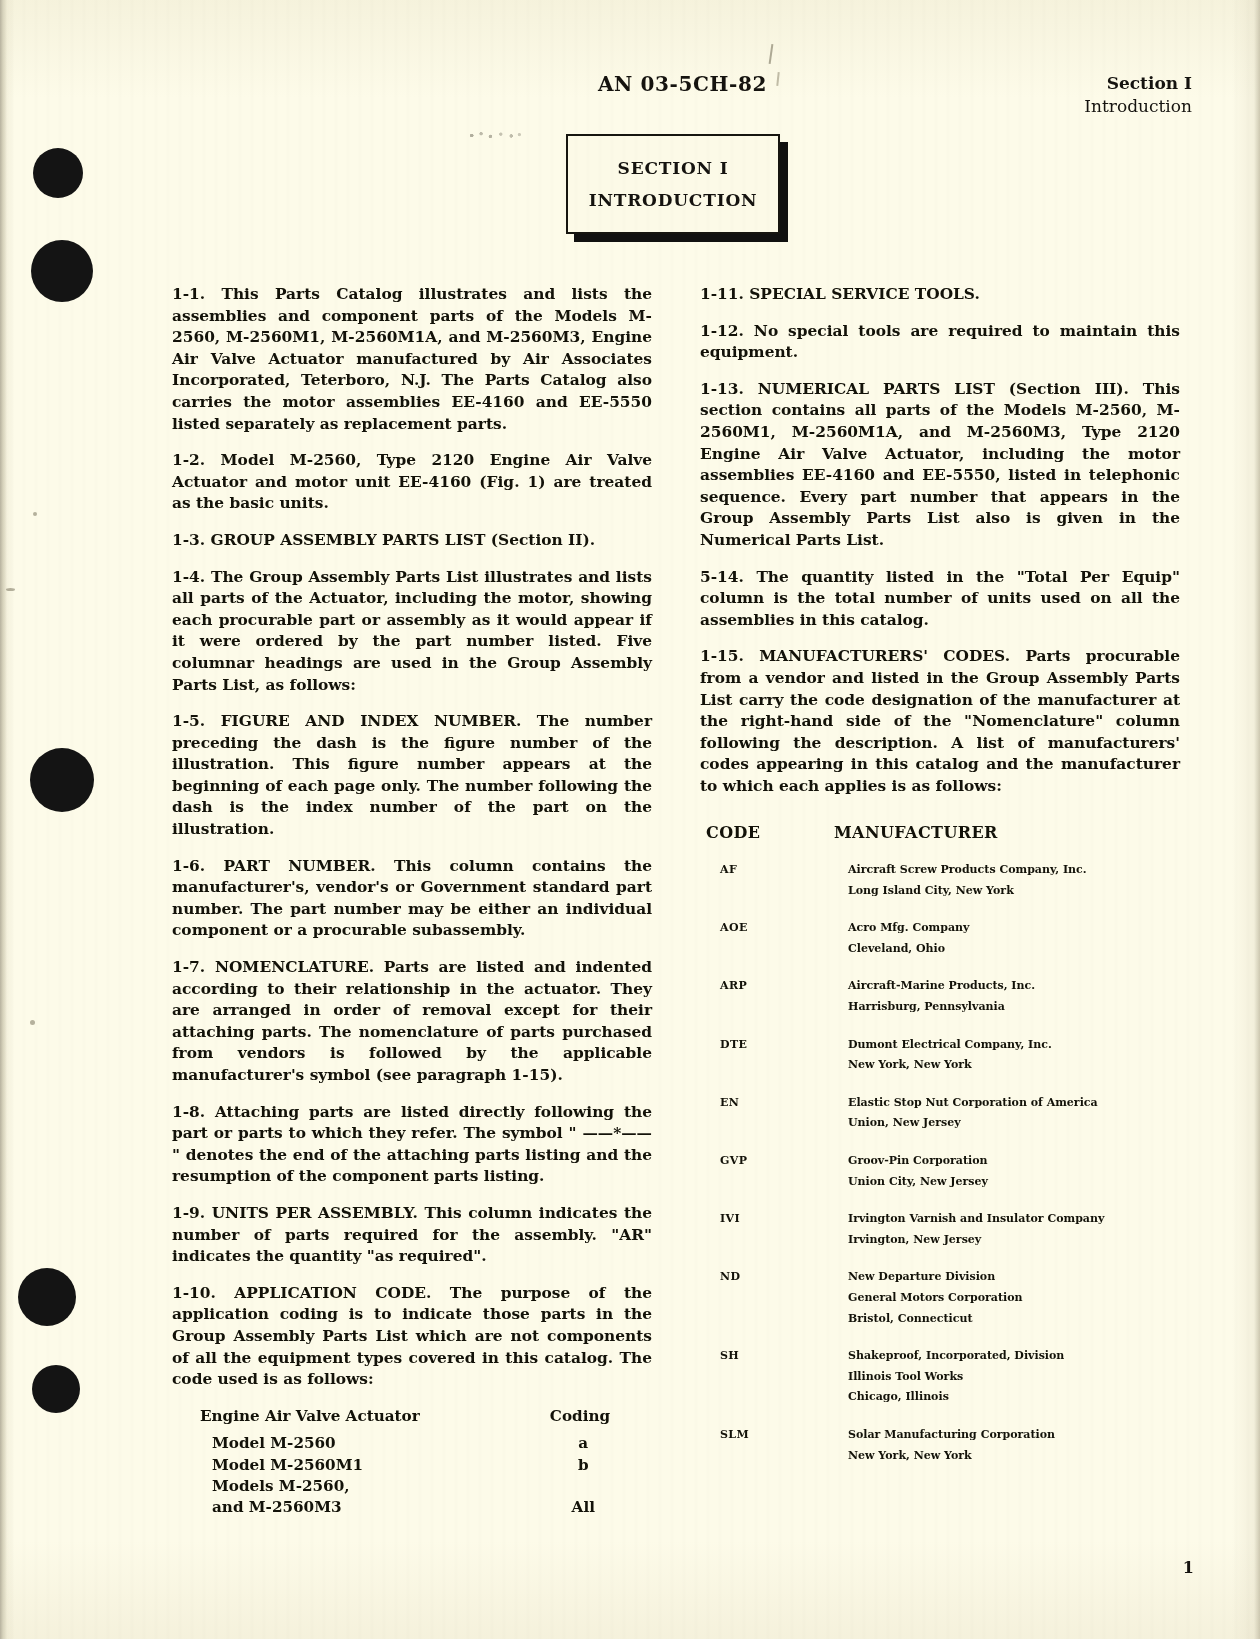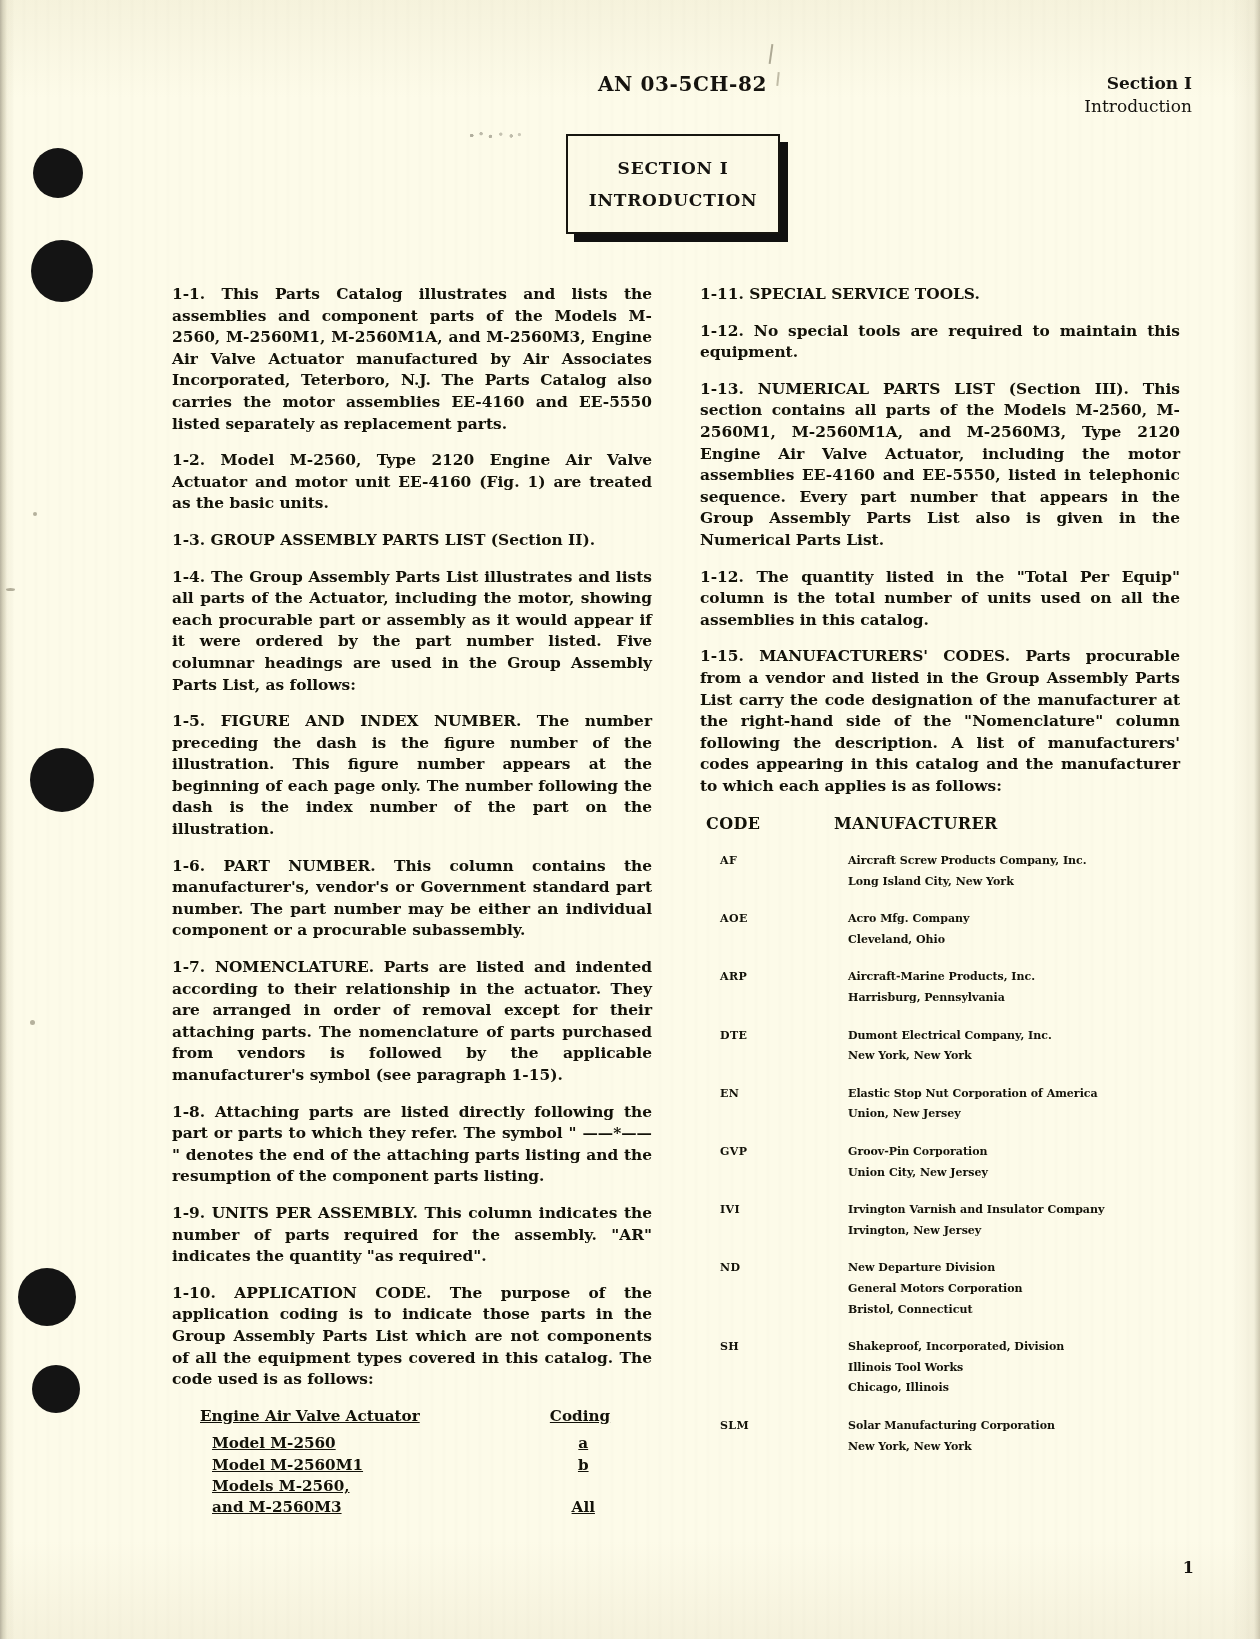--- a/index.html
+++ b/index.html
@@ -166,37 +166,36 @@
   .para:last-child { margin-bottom: 0; }
 
   
   .code-table {
     margin-top: 6px;
     margin-left: 28px;
     width: 430px;
     font-weight: 700;
     font-size: 15.2px;
     line-height: 21.4px;
-    text-decoration: underline;
   }
   .code-table .ct-row {
     display: flex;
     justify-content: flex-start;
   }
   .code-table .ct-head .ct-name { padding-left: 0px; }
   .code-table .ct-name  { width: 330px; }
   .code-table .ct-code  { width: 100px; text-align: center; }
   .code-table .ct-head  { margin-bottom: 6px; }
   .code-table .ct-body .ct-name { padding-left: 12px; }
   .code-table .ct-body .ct-code { padding-left: 16px; }
 
   
   .mfr-head {
     display: flex;
-    margin-top: 16px;
+    margin-top: 25px;
     margin-bottom: 16px;
     font-weight: 700;
     font-size: 16px;
     letter-spacing: .4px;
   }
   .mfr-head .mh-code { width: 128px; padding-left: 6px; }
   .mfr-head .mh-mfr  { }
   .mfr-row {
     display: flex;
     margin-bottom: 17px;
@@ -296,21 +295,21 @@
           <div class="ct-code">All</div>
         </div>
       </div>
     </div>
   </div>
 
   <div class="col col-right">
     <p class="para">1-11. SPECIAL SERVICE TOOLS.</p>
     <p class="para">1-12. No special tools are required to maintain this equipment.</p>
     <p class="para">1-13. NUMERICAL PARTS LIST (Section III). This section contains all parts of the Models M-2560, M-2560M1, M-2560M1A, and M-2560M3, Type 2120 Engine Air Valve Actuator, including the motor assemblies EE-4160 and EE-5550, listed in telephonic sequence. Every part number that appears in the Group Assembly Parts List also is given in the Numerical Parts List.</p>
-    <p class="para">1-12. The quantity listed in the "Total Per Equip" column is the total number of units used on all the assemblies in this catalog.</p>
+    <p class="para">5-14. The quantity listed in the "Total Per Equip" column is the total number of units used on all the assemblies in this catalog.</p>
     <p class="para">1-15. MANUFACTURERS' CODES. Parts procurable from a vendor and listed in the Group Assembly Parts List carry the code designation of the manufacturer at the right-hand side of the "Nomenclature" column following the description. A list of manufacturers' codes appearing in this catalog and the manufacturer to which each applies is as follows:</p>
 
     <div class="mfr-head">
       <div class="mh-code">CODE</div>
       <div class="mh-mfr">MANUFACTURER</div>
     </div>
 
     <div class="mfr-row">
       <div class="m-code">AF</div>
       <div class="m-lines">

